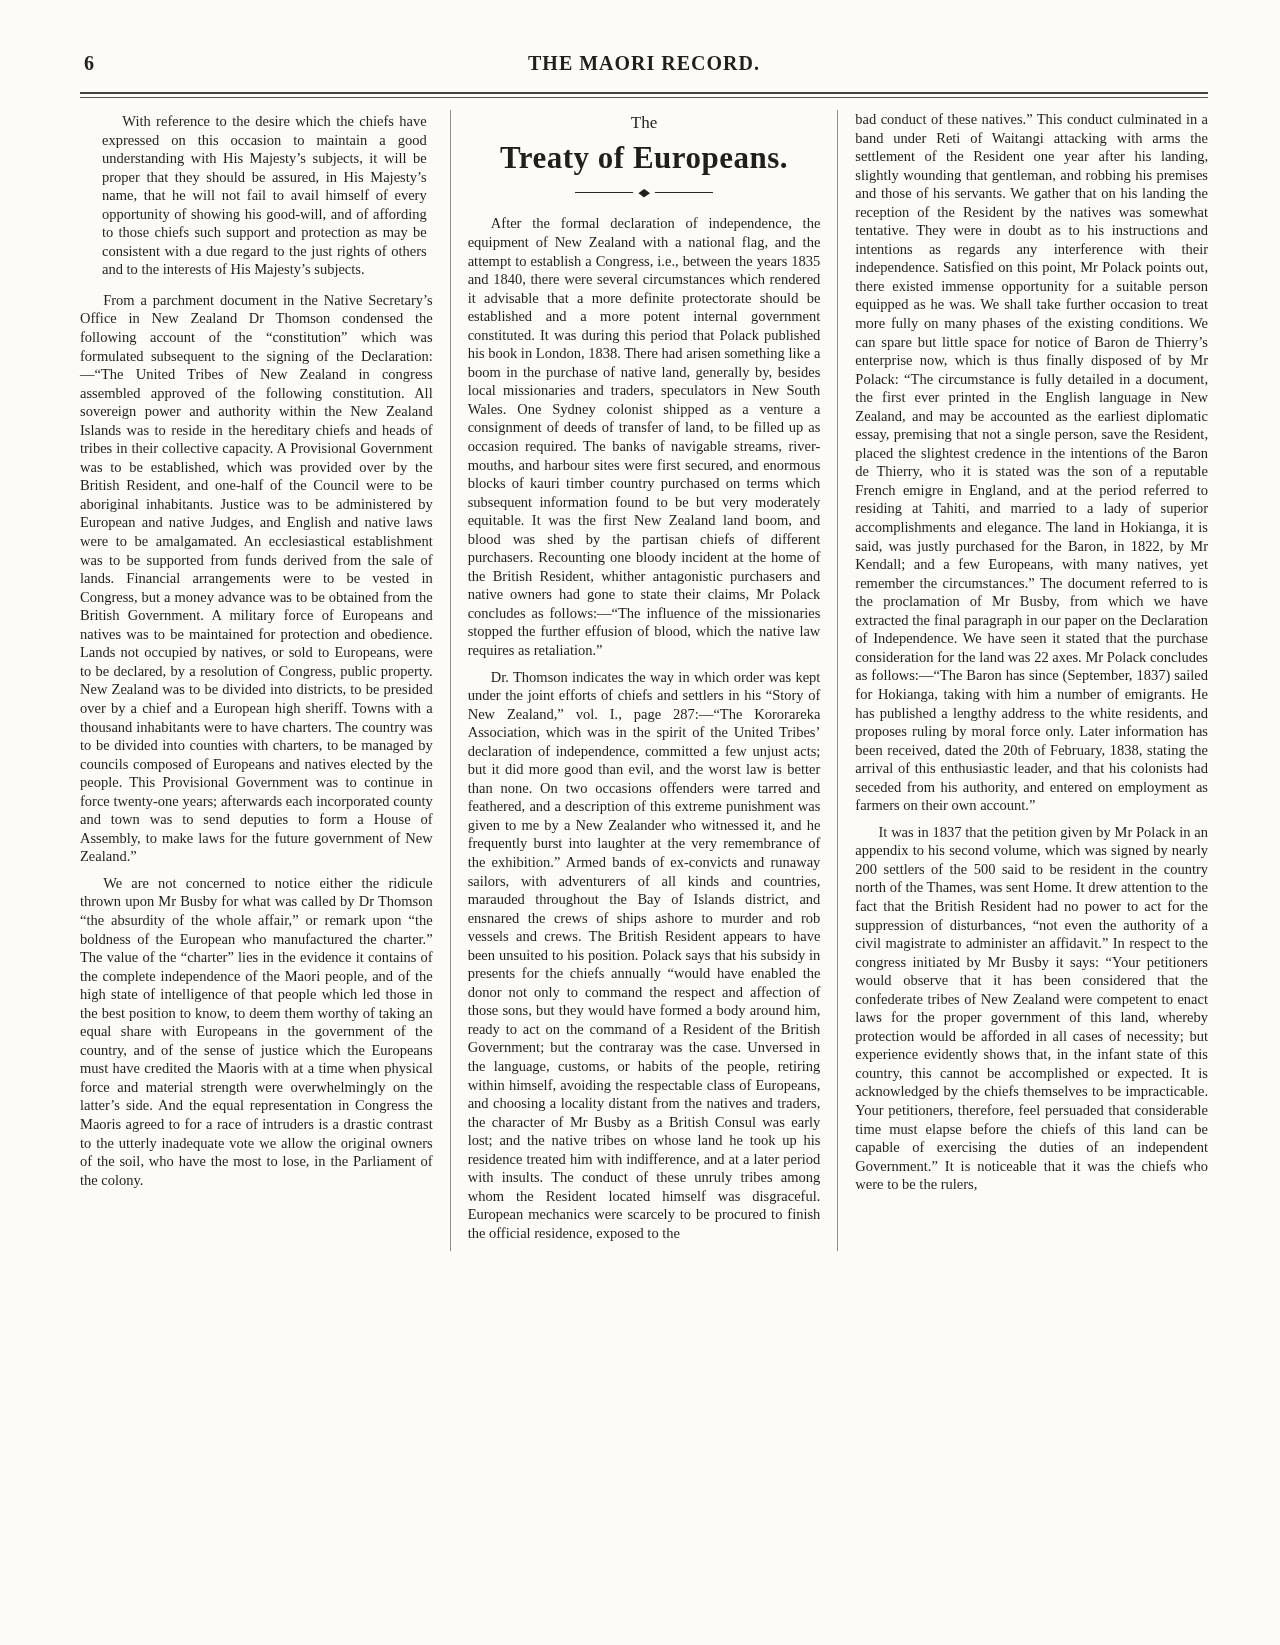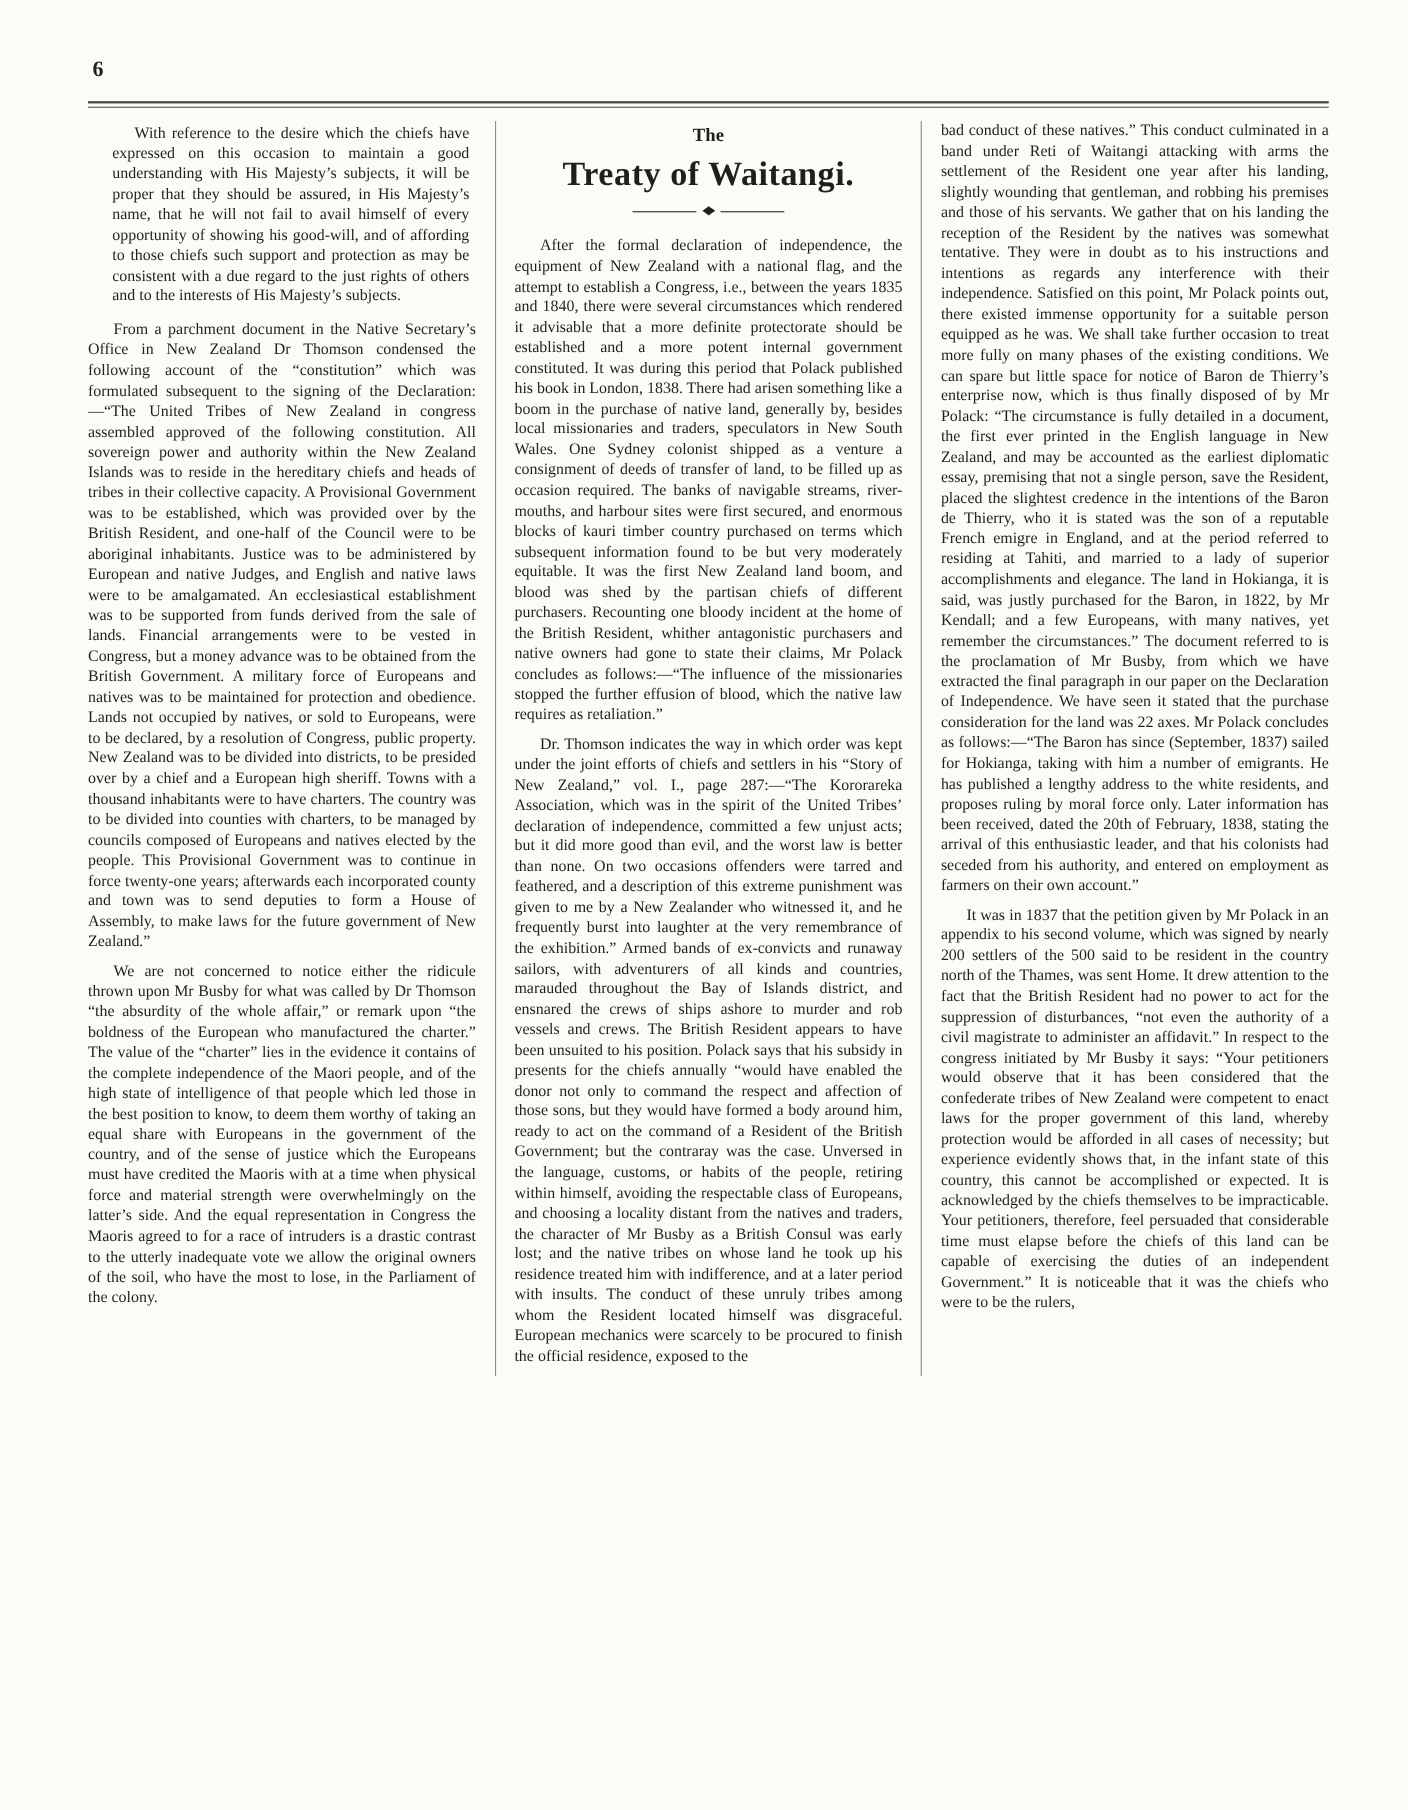--- a/index.html
+++ b/index.html
@@ -65,21 +65,21 @@
   }
   .quote {
     margin: 2px 6px 12px 22px;
     text-indent: 1.4em;
   }
   .no-indent {
     text-indent: 0;
   }
   .kicker {
     text-align: center;
-    font-weight: bold;
+    font-weight: normal;
     font-size: 17px;
     margin: 2px 0 4px 0;
     text-indent: 0;
   }
   .headline {
     text-align: center;
     font-weight: bold;
     font-size: 31px;
     letter-spacing: 0.5px;
     margin: 0 0 10px 0;
@@ -106,37 +106,38 @@
     transform: scaleX(1.4);
   }
 </style>
 </head>
 <body>
 
 <div class="page">
 
   <header class="header">
     <span class="page-number">6</span>
+    <div class="masthead">THE MAORI RECORD.</div>
   </header>
 
   <div class="rule-double"></div>
 
   <main class="columns">
 
     <section class="col">
       <p class="para quote">With reference to the desire which the chiefs have expressed on this occasion to maintain a good understanding with His Majesty’s subjects, it will be proper that they should be assured, in His Majesty’s name, that he will not fail to avail himself of every opportunity of showing his good-will, and of affording to those chiefs such support and protection as may be consistent with a due regard to the just rights of others and to the interests of His Majesty’s subjects.</p>
       <div>
           <p class="para">From a parchment document in the Native Secretary’s Office in New Zealand Dr Thomson condensed the following account of the “constitution” which was formulated subsequent to the signing of the Declaration:—“The United Tribes of New Zealand in congress assembled approved of the following constitution.  All sovereign power and authority within the New Zealand Islands was to reside in the hereditary chiefs and heads of tribes in their collective capacity.  A Provisional Government was to be established, which was provided over by the British Resident, and one-half of the Council were to be aboriginal inhabitants.  Justice was to be administered by European and native Judges, and English and native laws were to be amalgamated.  An ecclesiastical establishment was to be supported from funds derived from the sale of lands.  Financial arrangements were to be vested in Congress, but a money advance was to be obtained from the British Government.  A military force of Europeans and natives was to be maintained for protection and obedience.  Lands not occupied by natives, or sold to Europeans, were to be declared, by a resolution of Congress, public property.  New Zealand was to be divided into districts, to be presided over by a chief and a European high sheriff.  Towns with a thousand inhabitants were to have charters.  The country was to be divided into counties with charters, to be managed by councils composed of Europeans and natives elected by the people.  This Provisional Government was to continue in force twenty-one years; afterwards each incorporated county and town was to send deputies to form a House of Assembly, to make laws for the future government of New Zealand.”</p>
           <p class="para">We are not concerned to notice either the ridicule thrown upon Mr Busby for what was called by Dr Thomson “the absurdity of the whole affair,” or remark upon “the boldness of the European who manufactured the charter.”  The value of the “charter” lies in the evidence it contains of the complete independence of the Maori people, and of the high state of intelligence of that people which led those in the best position to know, to deem them worthy of taking an equal share with Europeans in the government of the country, and of the sense of justice which the Europeans must have credited the Maoris with at a time when physical force and material strength were overwhelmingly on the latter’s side.  And the equal representation in Congress the Maoris agreed to for a race of intruders is a drastic contrast to the utterly inadequate vote we allow the original owners of the soil, who have the most to lose, in the Parliament of the colony.</p>
         </div>
     </section>
 
     <section class="col">
       <div class="kicker">The</div>
-      <h2 class="headline">Treaty of Waitangi.</h2>
+      <h2 class="headline">Treaty of Europeans.</h2>
       <div class="ornament">
         <span class="diamond">◆</span>
       </div>
       <div>
           <p class="para">After the formal declaration of independence, the equipment of New Zealand with a national flag, and the attempt to establish a Congress, i.e., between the years 1835 and 1840, there were several circumstances which rendered it advisable that a more definite protectorate should be established and a more potent internal government constituted.  It was during this period that Polack published his book in London, 1838.  There had arisen something like a boom in the purchase of native land, generally by, besides local missionaries and traders, speculators in New South Wales.  One Sydney colonist shipped as a venture a consignment of deeds of transfer of land, to be filled up as occasion required.  The banks of navigable streams, river-mouths, and harbour sites were first secured, and enormous blocks of kauri timber country purchased on terms which subsequent information found to be but very moderately equitable.  It was the first New Zealand land boom, and blood was shed by the partisan chiefs of different purchasers.  Recounting one bloody incident at the home of the British Resident, whither antagonistic purchasers and native owners had gone to state their claims, Mr Polack concludes as follows:—“The influence of the missionaries stopped the further effusion of blood, which the native law requires as retaliation.”</p>
           <p class="para">Dr. Thomson indicates the way in which order was kept under the joint efforts of chiefs and settlers in his “Story of New Zealand,” vol. I., page 287:—“The Kororareka Association, which was in the spirit of the United Tribes’ declaration of independence, committed a few unjust acts; but it did more good than evil, and the worst law is better than none.  On two occasions offenders were tarred and feathered, and a description of this extreme punishment was given to me by a New Zealander who witnessed it, and he frequently burst into laughter at the very remembrance of the exhibition.”  Armed bands of ex-convicts and runaway sailors, with adventurers of all kinds and countries, marauded throughout the Bay of Islands district, and ensnared the crews of ships ashore to murder and rob vessels and crews.  The British Resident appears to have been unsuited to his position.  Polack says that his subsidy in presents for the chiefs annually “would have enabled the donor not only to command the respect and affection of those sons, but they would have formed a body around him, ready to act on the command of a Resident of the British Government; but the contraray was the case.  Unversed in the language, customs, or habits of the people, retiring within himself, avoiding the respectable class of Europeans, and choosing a locality distant from the natives and traders, the character of Mr Busby as a British Consul was early lost; and the native tribes on whose land he took up his residence treated him with indifference, and at a later period with insults.  The conduct of these unruly tribes among whom the Resident located himself was disgraceful.  European mechanics were scarcely to be procured to finish the official residence, exposed to the</p>
         </div>
     </section>
 
     <section class="col">

